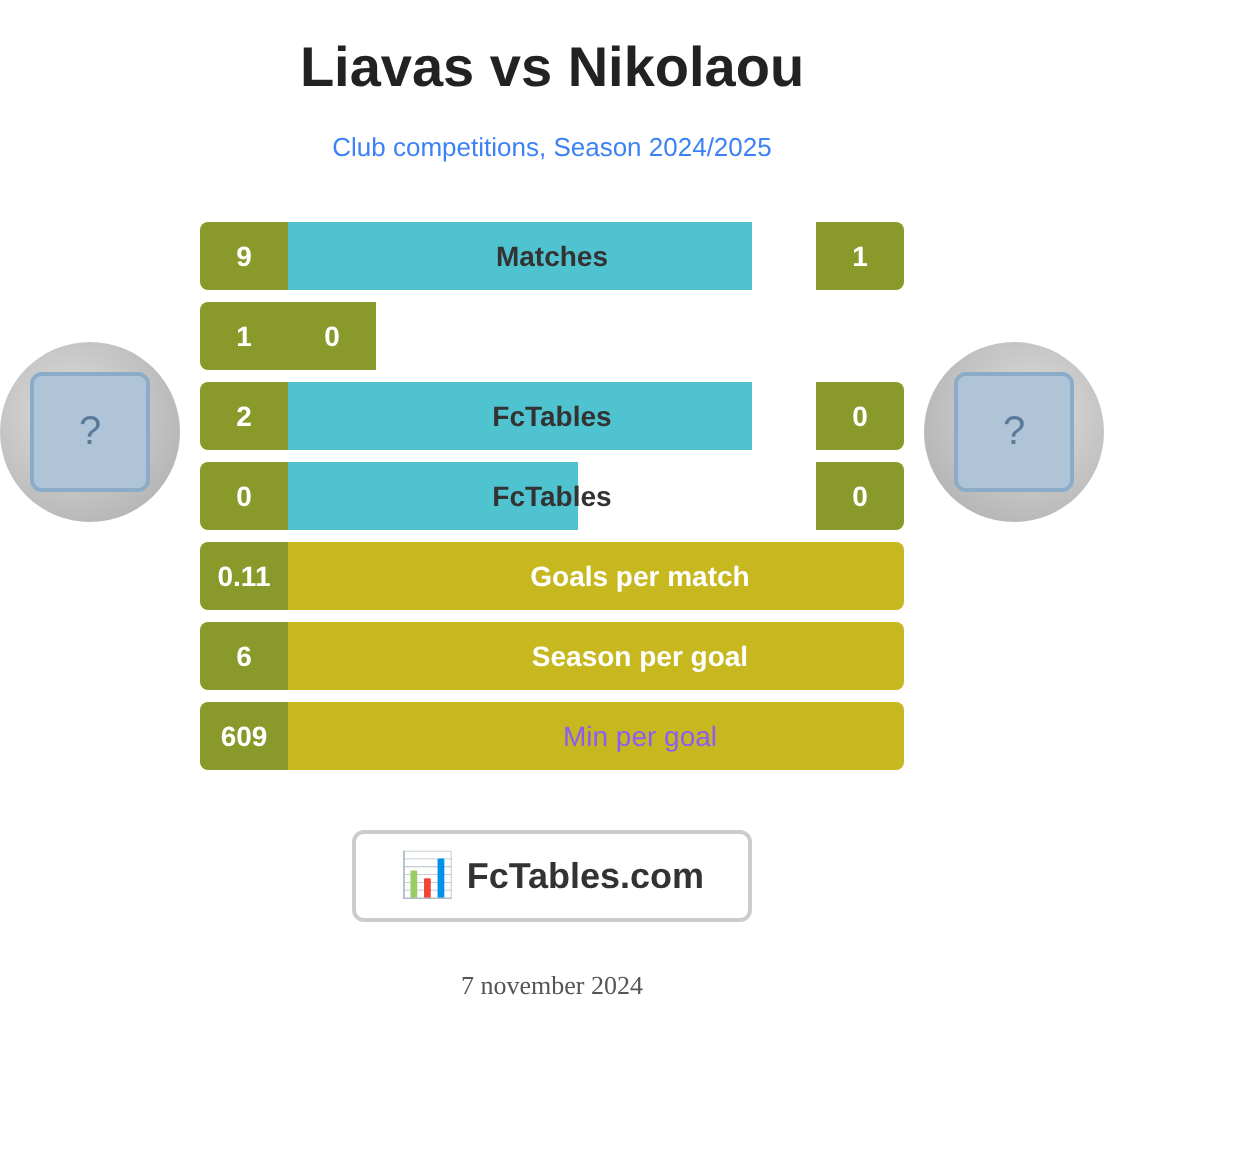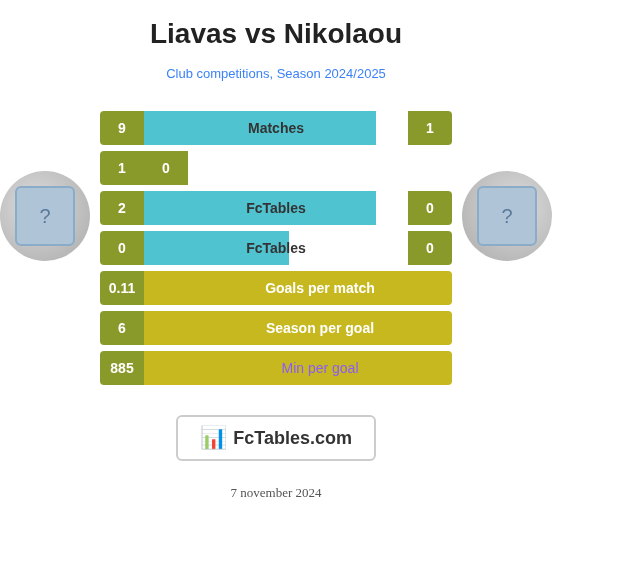--- a/index.html
+++ b/index.html
@@ -227,21 +227,21 @@
           </div>
         </div>
         <div class="stat-row single">
           <div class="stat-left">6</div>
           <div class="stat-label-bar">
             <div class="stat-bar-fill" style="width: 100%; background: rgb(200, 184, 32);"></div>
             <span class="stat-label" style="color: rgb(255, 255, 255); font-weight: bold;">Season per goal</span>
           </div>
         </div>
         <div class="stat-row single">
-          <div class="stat-left">885</div>
+          <div class="stat-left">609</div>
           <div class="stat-label-bar">
             <div class="stat-bar-fill" style="width: 100%; background: rgb(200, 184, 32);"></div>
             <span class="stat-label" style="color: #8b5cf6; font-weight: normal;">Min per goal</span>
           </div>
         </div>
       </div>
 
     <div class="avatar" style="background: radial-gradient(circle at 60% 40%, #ddd, #aaa);">
       <div class="avatar-inner">
         <span>?</span>

